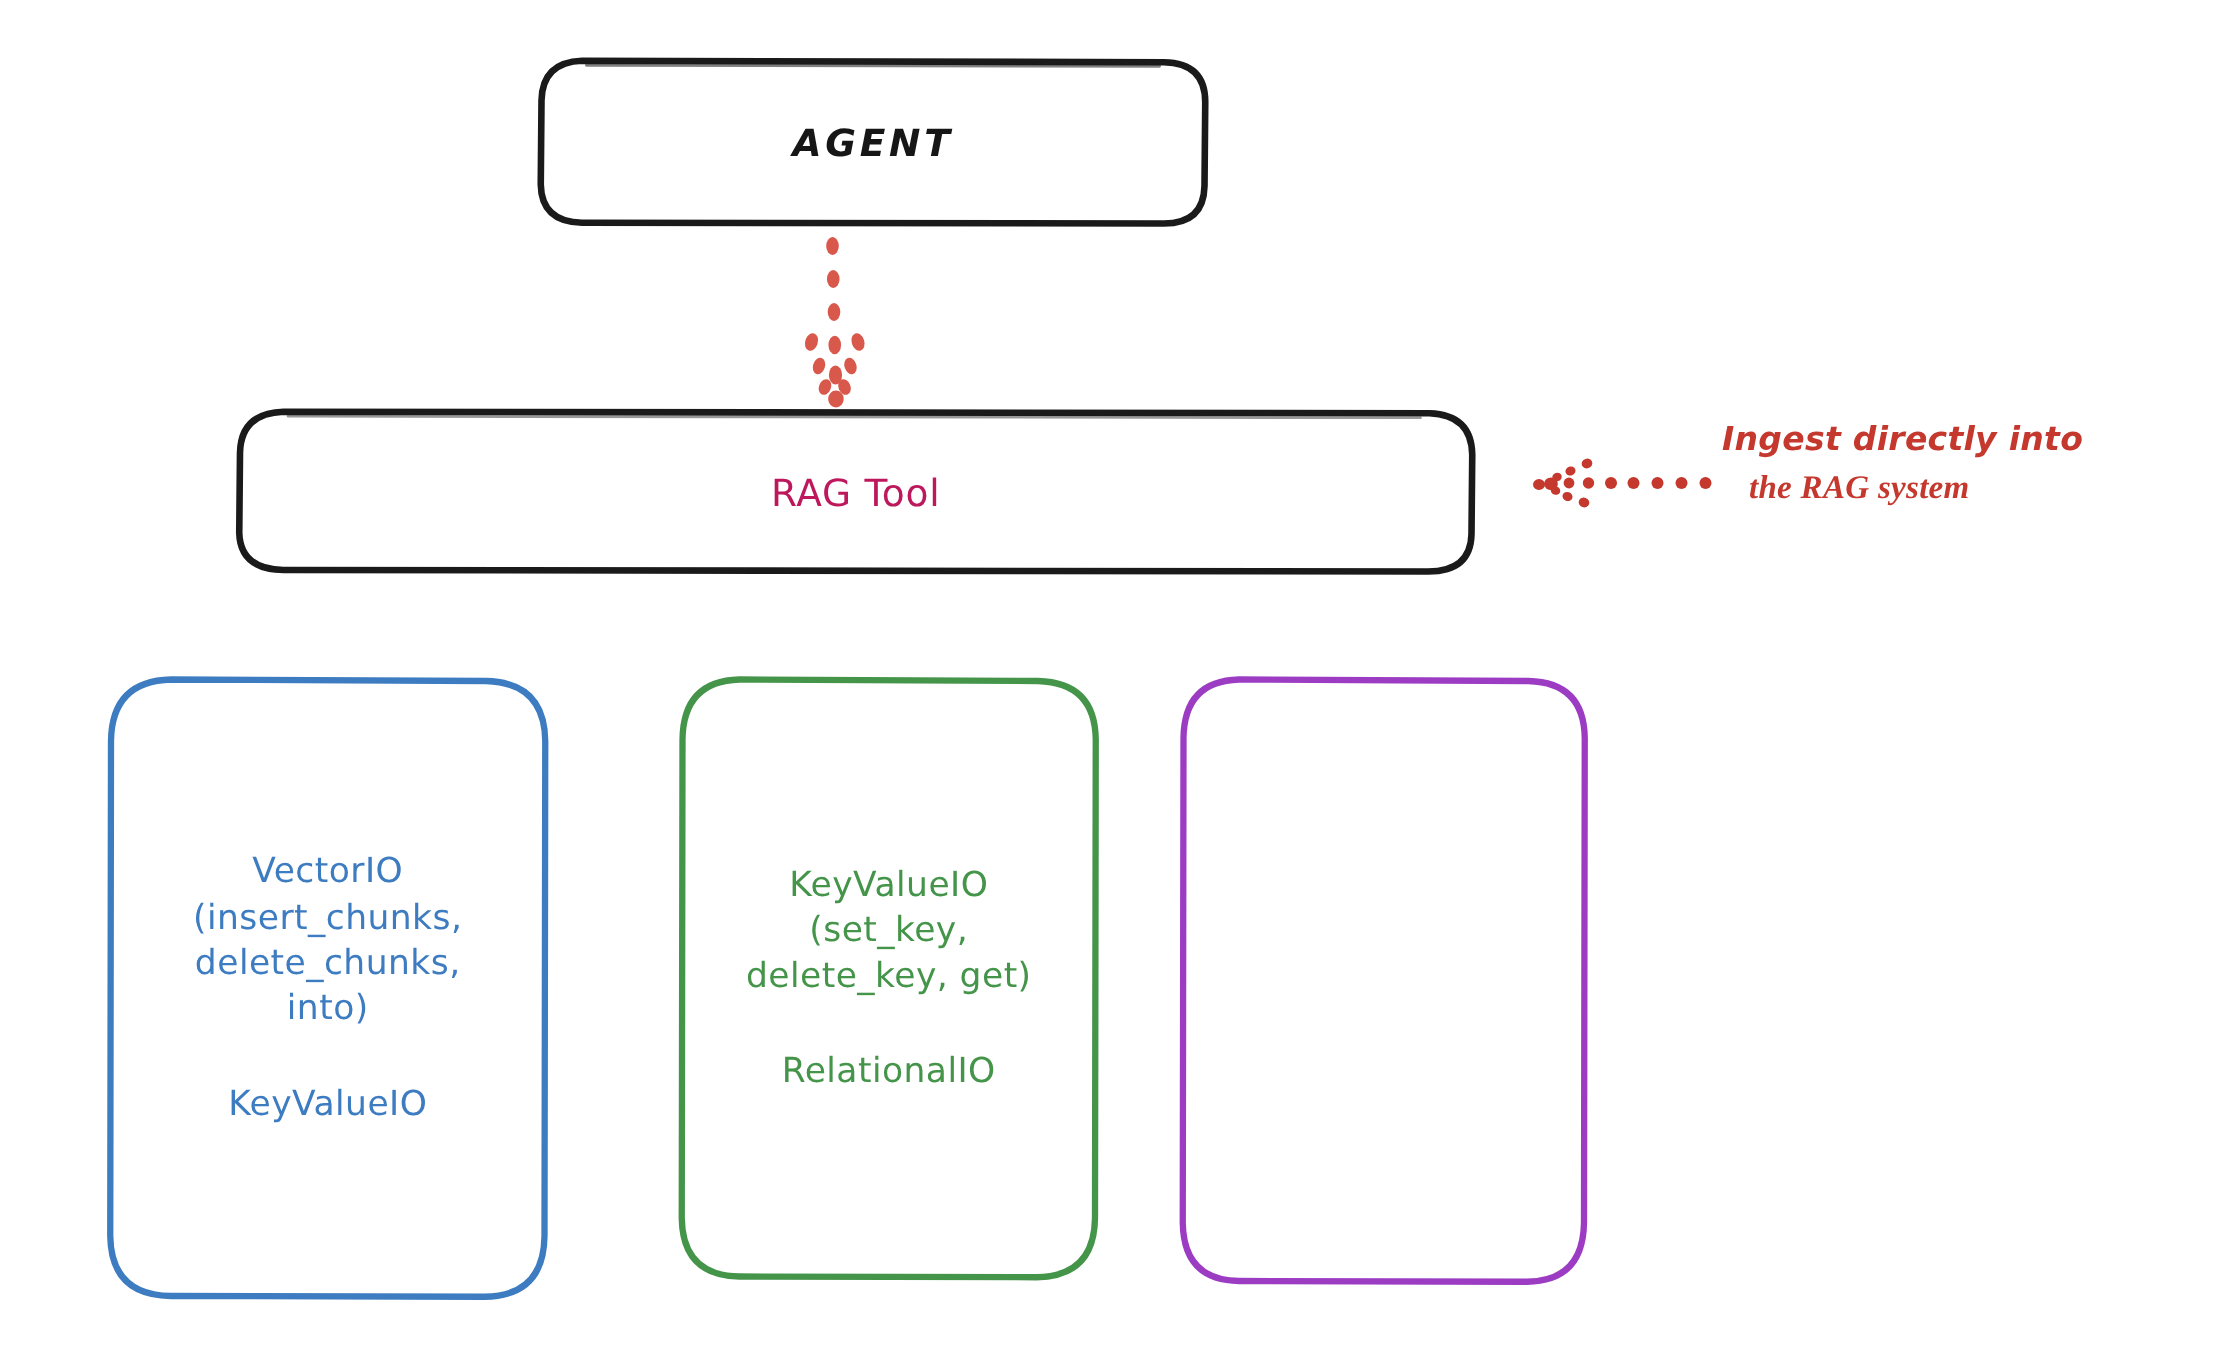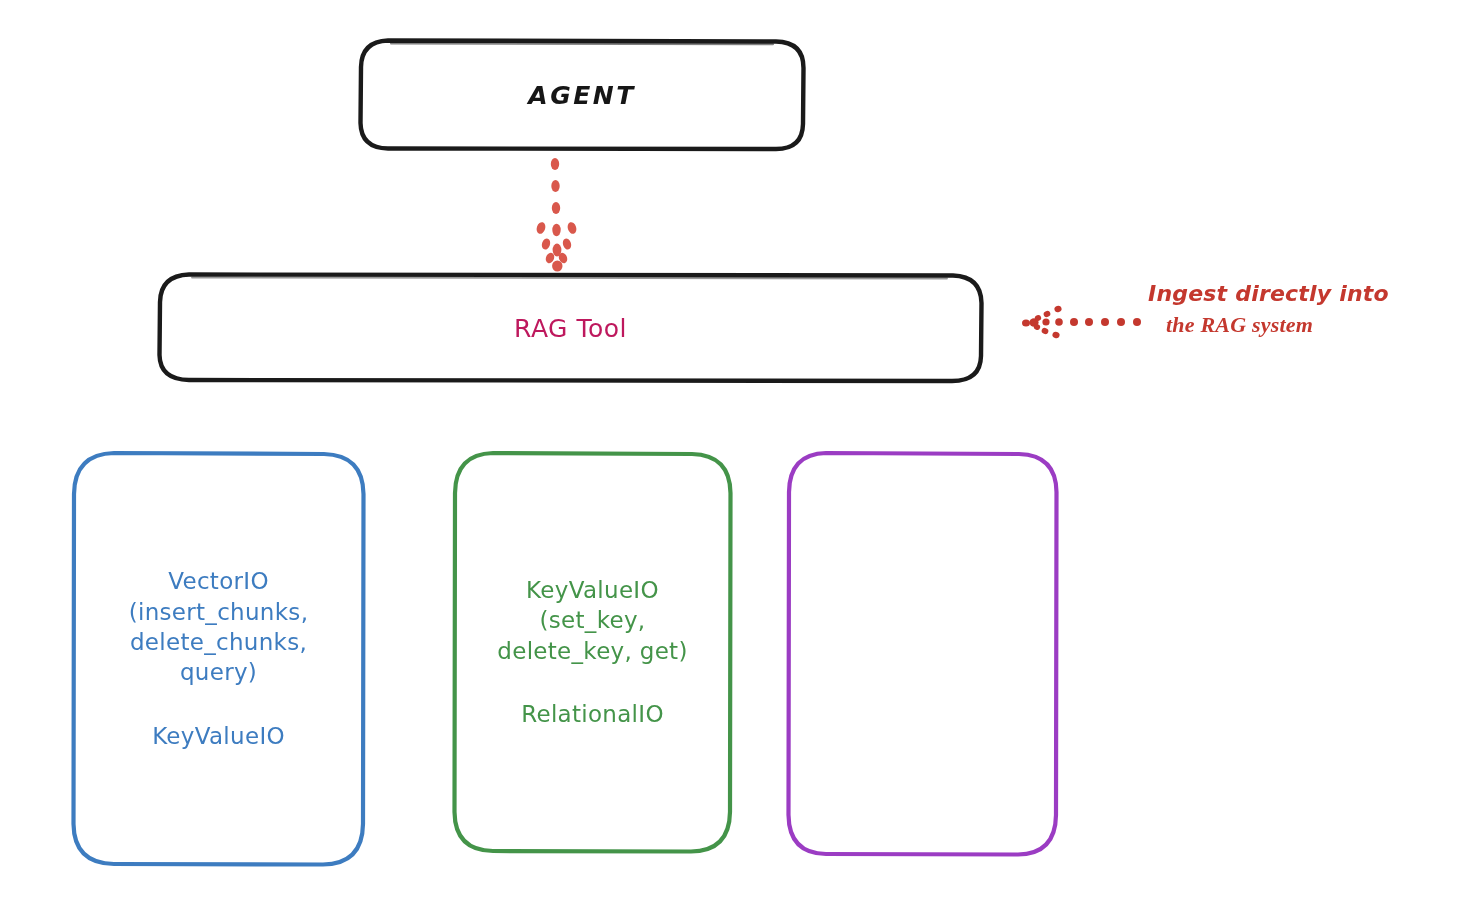--- a/index.html
+++ b/index.html
@@ -206,21 +206,21 @@
 
   <div class="node provider" id="vectorio-box">
     <svg class="frame" viewBox="0 0 297 418" preserveAspectRatio="none">
       <path d="M 44 3 L 254 4 Q 293 5 293.5 44 L 293 374 Q 292.5 414 253 414.5 L 44 414 Q 4 413.5 3.5 374 L 4 44 Q 4.5 4 44 3 Z" fill="none" stroke="#3d7cc0" stroke-width="4.2" stroke-linecap="round" stroke-linejoin="round"></path>
     </svg>
     <div class="node-inner">
       <div class="api-line hand">
         <span>VectorIO</span><br>
         <span>(insert_chunks,</span><br>
         <span>delete_chunks,</span><br>
-        <span>query)</span>
+        <span>into)</span>
       </div>
       <div class="index-line hand">KeyValueIO</div>
     </div>
   </div>
 
   <div class="node provider" id="keyvalueio-box">
     <svg class="frame" viewBox="0 0 283 405" preserveAspectRatio="none">
       <path d="M 42 3 L 241 4 Q 279 5 279.5 43 L 279 362 Q 278.5 401 240 401.5 L 42 401 Q 4 400.5 3.5 362 L 4 43 Q 4.5 4 42 3 Z" fill="none" stroke="#449449" stroke-width="4.2" stroke-linecap="round" stroke-linejoin="round"></path>
     </svg>
     <div class="node-inner">

